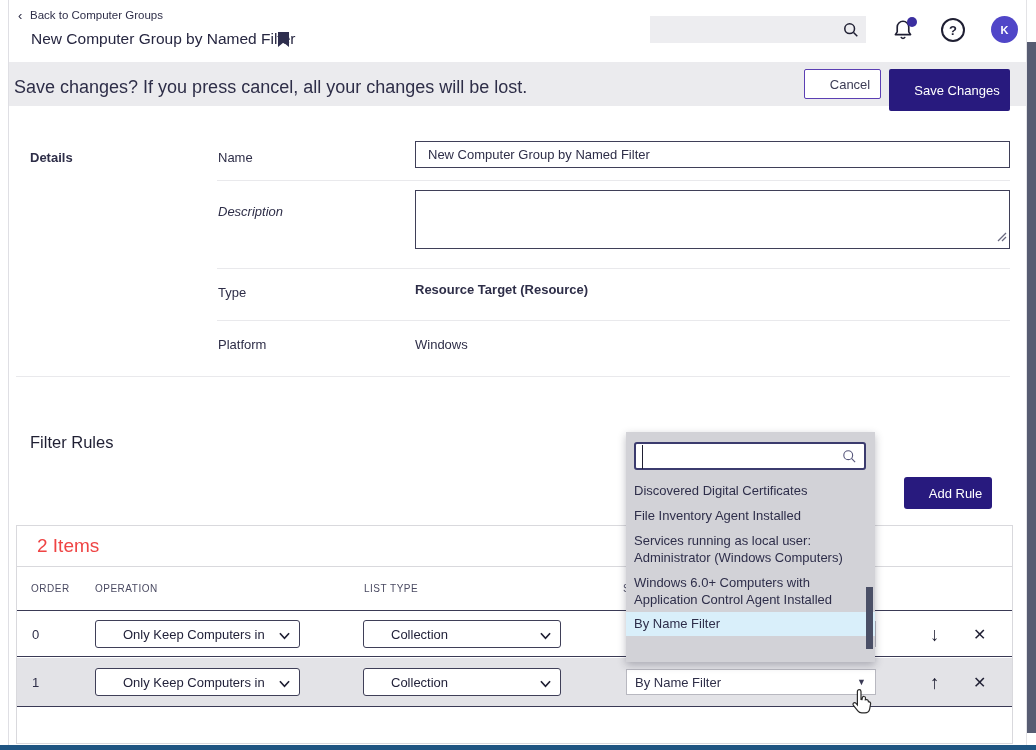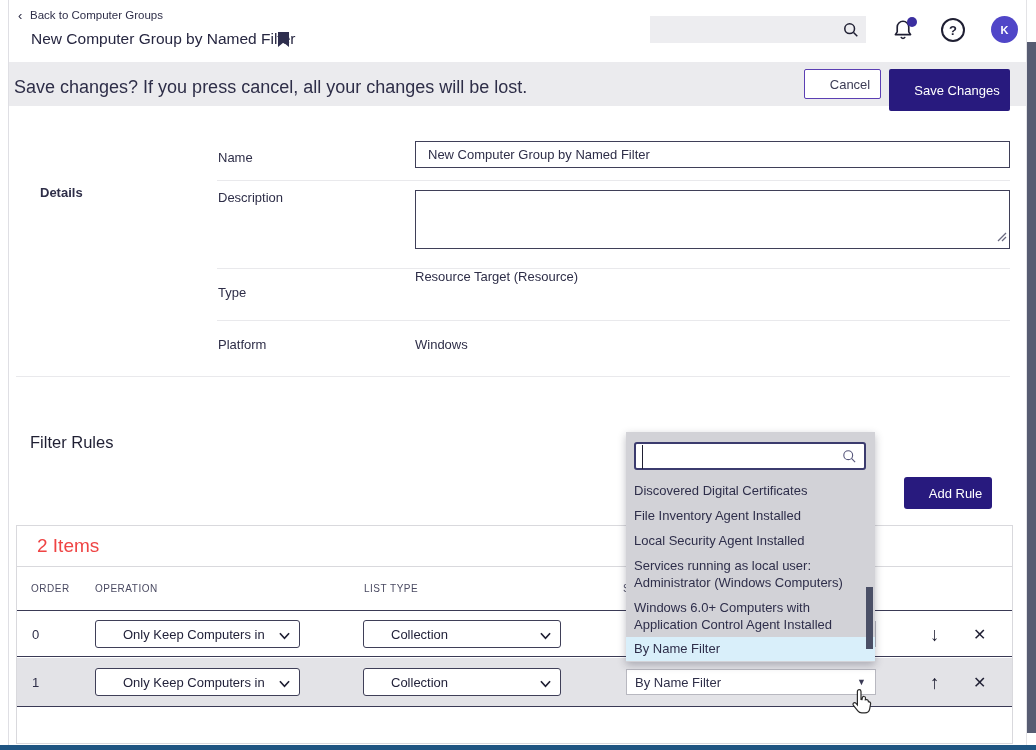--- a/index.html
+++ b/index.html
@@ -110,38 +110,38 @@
     </div>
   <div class="abs avatar">
       <span>K</span>
     </div>
 
   <div class="abs save-bar"></div>
   <div class="abs save-msg">Save changes? If you press cancel, all your changes will be lost.</div>
   <div class="abs btn btn-cancel">Cancel</div>
   <div class="abs btn btn-save">Save Changes</div>
 
-  <div class="abs lbl bold" style="left:40px;top:150px;margin-top:35px;">Details</div>
+  <div class="abs lbl bold" style="left:30px;top:150px;">Details</div>
   <div class="abs lbl" style="left:218px;top:150px;">Name</div>
   <input class="abs name-input" style="text-indent: 2px;" value="New Computer Group by Named Filter">
   <div class="abs divider" style="left:217px;top:180px;width:793px;"></div>
 
-  <div class="abs lbl" style="left:218px;top:190px;">Description</div>
+  <div class="abs lbl" style="left:218px;top:204px;font-style:italic;">Description</div>
   <div class="abs desc-area">
     <span class="resize-h">
       <svg width="10" height="10" viewBox="0 0 10 10">
           <line x1="1" y1="9" x2="9" y2="1" stroke="#6a6a80" stroke-width="1.2"></line>
           <line x1="5" y1="9" x2="9" y2="5" stroke="#6a6a80" stroke-width="1.2"></line>
         </svg>
     </span>
   </div>
   <div class="abs divider" style="left:217px;top:268px;width:793px;"></div>
 
   <div class="abs lbl" style="left:218px;top:285px;">Type</div>
-  <div class="abs lbl" style="left:415px;top:269px;">Resource Target (Resource)</div>
+  <div class="abs lbl" style="left:415px;top:282px;font-weight:bold;">Resource Target (Resource)</div>
   <div class="abs divider" style="left:217px;top:320px;width:793px;"></div>
 
   <div class="abs lbl" style="left:218px;top:337px;">Platform</div>
   <div class="abs lbl" style="left:415px;top:337px;">Windows</div>
   <div class="abs divider" style="left:16px;top:376px;width:994px;"></div>
 
   <div class="abs section-title" style="left:30px;top:433px;">Filter Rules</div>
   <div class="abs btn btn-add">Add Rule</div>
 
   <div class="abs rules-table">
@@ -205,21 +205,20 @@
       <span class="mag">
         <svg width="17" height="17" viewBox="0 0 20 20">
             <circle cx="8.5" cy="8.5" r="5.2" fill="none" stroke="#55557a" stroke-width="1.3"></circle>
             <line x1="12.6" y1="12.6" x2="16.6" y2="16.6" stroke="#55557a" stroke-width="1.3"></line>
           </svg>
       </span>
     </div>
     <div class="dd-list">
       <div class="dd-opt">Discovered Digital Certificates</div>
       <div class="dd-opt">File Inventory Agent Installed</div>
-      <div class="dd-opt">Local Security Agent Installed</div>
       <div class="dd-opt">Services running as local user: Administrator (Windows Computers)</div>
       <div class="dd-opt">Windows 6.0+ Computers with Application Control Agent Installed</div>
       <div class="dd-opt hl">By Name Filter</div>
     </div>
     <div class="dd-thumb"></div>
   </div>
 
   <div class="abs cursor">
     <svg width="22" height="27" viewBox="0 0 22 27">
       <path d="M8.2 1.6c1 0 1.8.8 1.8 1.8v8l1 .1.3-1.7c.2-.9 1-1.5 1.9-1.3.8.1 1.4.9 1.3 1.8l-.2 1.5 1.1-.2c.9-.1 1.7.5 1.9 1.3l.1.8.9.2c.9.2 1.5 1 1.3 1.9l-.9 5.1c-.4 2.3-2.4 4-4.8 4h-3.1c-1.6 0-3-.7-4-2l-4.4-5.6c-.6-.7-.5-1.7.2-2.3.7-.6 1.6-.5 2.2.2l1.6 1.8V3.4c0-1 .8-1.8 1.8-1.8z" fill="#ffffff" stroke="#2a2a2a" stroke-width="1.2"></path>

